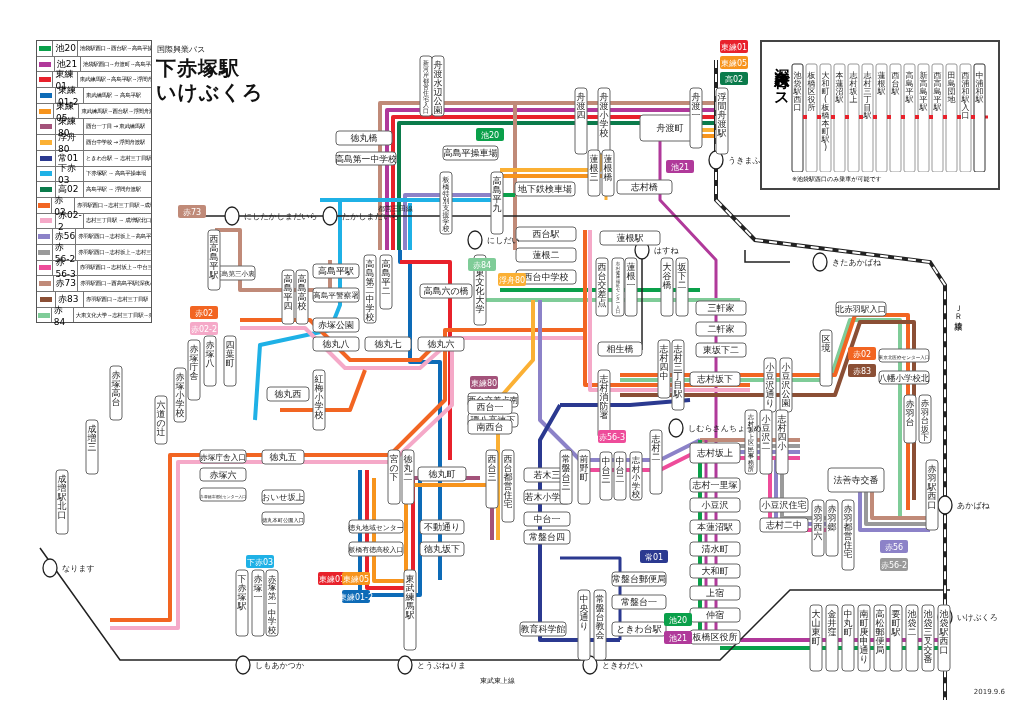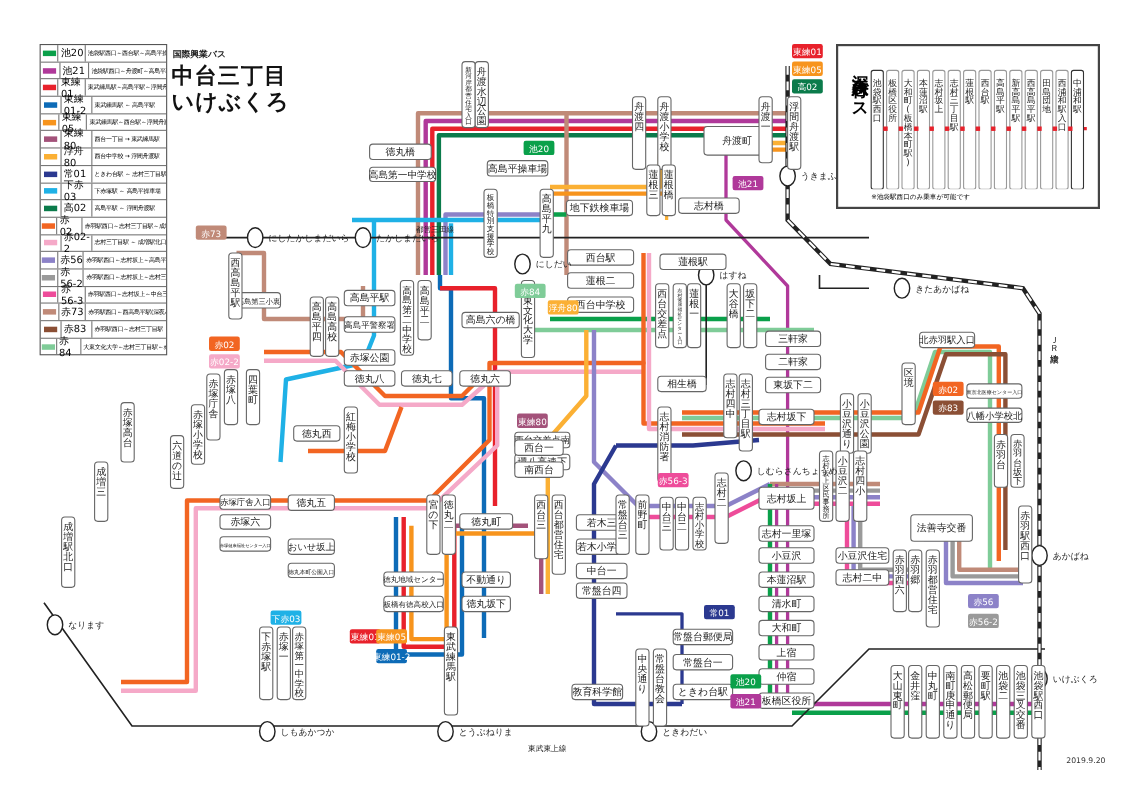--- a/index.html
+++ b/index.html
@@ -5,21 +5,21 @@
   html,body{margin:0;padding:0;background:#fff;}
   body{width:1019px;height:720px;position:relative;overflow:hidden;font-family:"DejaVu Sans",sans-serif;}
   #map{position:absolute;left:0;top:0;}
   .legend{position:absolute;left:36px;top:40px;width:114px;border:1px solid #555;background:#fff;font-size:8px;}
   .legend-row{display:flex;align-items:center;height:14.7px;border-bottom:1px solid #777;}
   .legend-row:last-child{border-bottom:none;}
   .lg-sw{width:18px;height:100%;display:flex;align-items:center;justify-content:center;border-right:1px solid #777;}
   .lg-sw span{display:block;width:12px;height:5px;}
   .lg-code{width:28px;border-right:1px solid #777;height:100%;display:flex;align-items:center;padding-left:2px;font-size:9px;box-sizing:border-box;}
   .lg-desc{font-size:5.5px;padding-left:2px;white-space:nowrap;overflow:hidden;letter-spacing:-0.3px;}
-  .title-small{position:absolute;left:157px;top:44px;font-size:8px;font-weight:bold;color:#222;}
+  .title-small{position:absolute;left:157px;top:44px;font-size:8px;font-weight:normal;color:#222;}
   .title-big{position:absolute;left:156px;top:56px;font-size:20px;font-weight:bold;line-height:24px;color:#111;letter-spacing:1px;}
   .night{position:absolute;left:760px;top:40px;width:236px;height:146px;border:2px solid #444;background:#fff;}
   .night-title{position:absolute;left:10px;top:14px;writing-mode:vertical-rl;font-size:15px;font-weight:bold;letter-spacing:2px;}
   .night-note{position:absolute;left:30px;top:133px;font-size:6px;}
   .date{position:absolute;right:14px;top:688px;font-size:7px;color:#333;}
 </style>
 </head>
 <body>
 
 <svg id="map" width="1019" height="720" viewBox="0 0 1019 720" xmlns="http://www.w3.org/2000/svg">
@@ -1115,21 +1115,21 @@
       <div class="lg-sw">
         <span style="background:#7fcc98"></span>
       </div>
       <div class="lg-code">赤84</div>
       <div class="lg-desc">大東文化大学～志村三丁目駅～赤羽駅西口</div>
     </div>
   </div>
 
 <div class="title-small">国際興業バス</div>
 <div class="title-big">
-  <div>中台三丁目</div>
+  <div>下赤塚駅</div>
   <div>いけぶくろ</div>
 </div>
 
 <div class="night">
   <div class="night-title">深夜急行バス</div>
   <svg id="nightsvg" width="236" height="130" style="position:absolute;left:0;top:0">
       <line x1="34" y1="75" x2="226" y2="75" stroke="#e8212b" stroke-width="3"></line>
       <g>
         <rect x="30" y="22" width="11" height="108" rx="2" fill="#fff" stroke="#333" stroke-width="1"></rect>
         <text x="35.5" y="36" font-size="8" text-anchor="middle" fill="#222">池</text>
@@ -1250,13 +1250,13 @@
         <text x="217.5" y="36" font-size="8" text-anchor="middle" fill="#222">中</text>
         <text x="217.5" y="44" font-size="8" text-anchor="middle" fill="#222">浦</text>
         <text x="217.5" y="52" font-size="8" text-anchor="middle" fill="#222">和</text>
         <text x="217.5" y="60" font-size="8" text-anchor="middle" fill="#222">駅</text>
       </g>
       <rect x="209" y="73" width="4" height="4" fill="#e8212b"></rect>
     </svg>
   <div class="night-note">※池袋駅西口のみ乗車が可能です</div>
 </div>
 
-<div class="date">2019.9.20</div>
+<div class="date">2019.9.6</div>
 
 </body></html>

